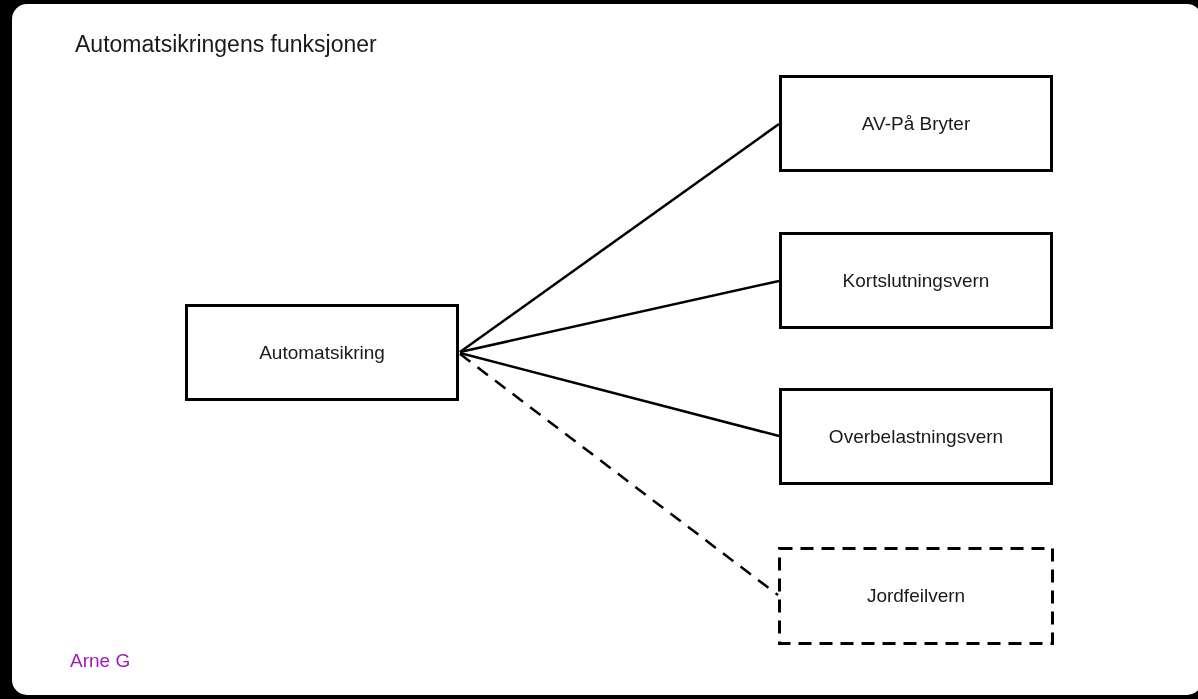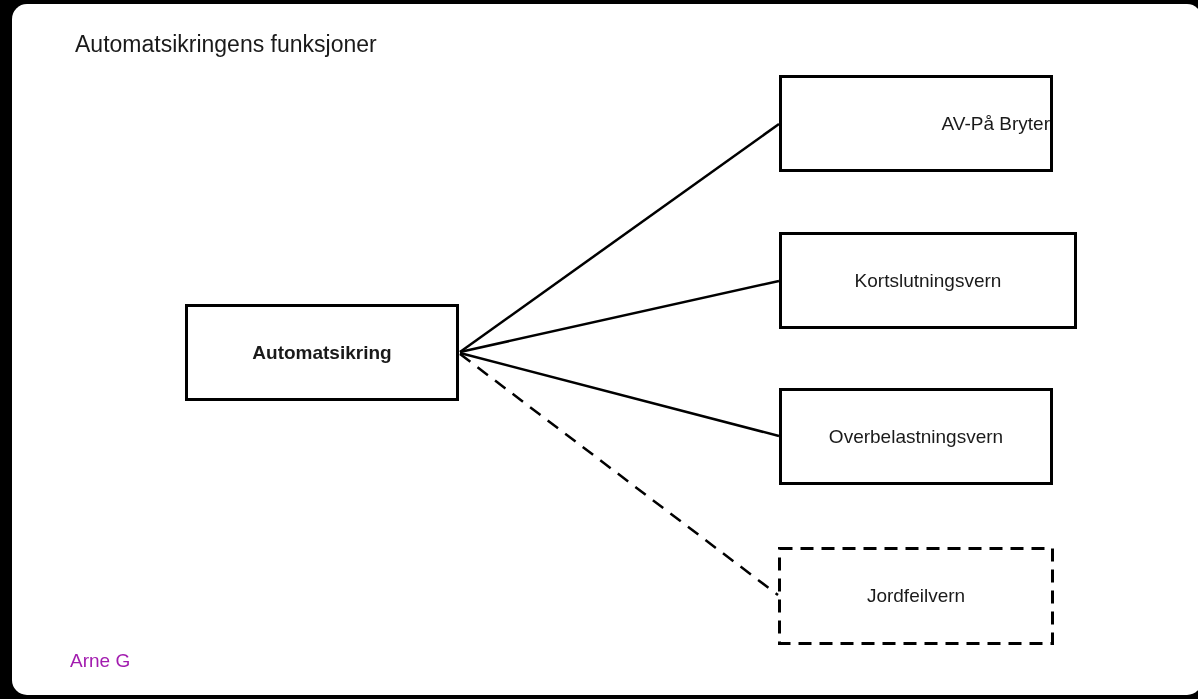--- a/index.html
+++ b/index.html
@@ -61,23 +61,23 @@
     align-items: center;
     justify-content: center;
     font-size: 19px;
     color: #1a1a1a;
     text-align: center;
   }
   .node.dashed {
     border: none;         
     background: transparent;
   }
-  #node-center { left: 173px; top: 300px; width: 274px; height: 97px; font-weight: bold; }
-  #node-av     { left: 767px; top: 71px;  width: 274px; height: 97px; justify-content: flex-end; }
-  #node-kort   { left: 767px; top: 228px; width: 298px; height: 97px; }
+  #node-center { left: 173px; top: 300px; width: 274px; height: 97px; }
+  #node-av     { left: 767px; top: 71px;  width: 274px; height: 97px; }
+  #node-kort   { left: 767px; top: 228px; width: 274px; height: 97px; }
   #node-over   { left: 767px; top: 384px; width: 274px; height: 97px; }
   #node-jord   { left: 766px; top: 543px; width: 276px; height: 98px; }
   .node-label {
     pointer-events: none;
     white-space: nowrap;
   }
 </style>
 </head>
 <body>
 

